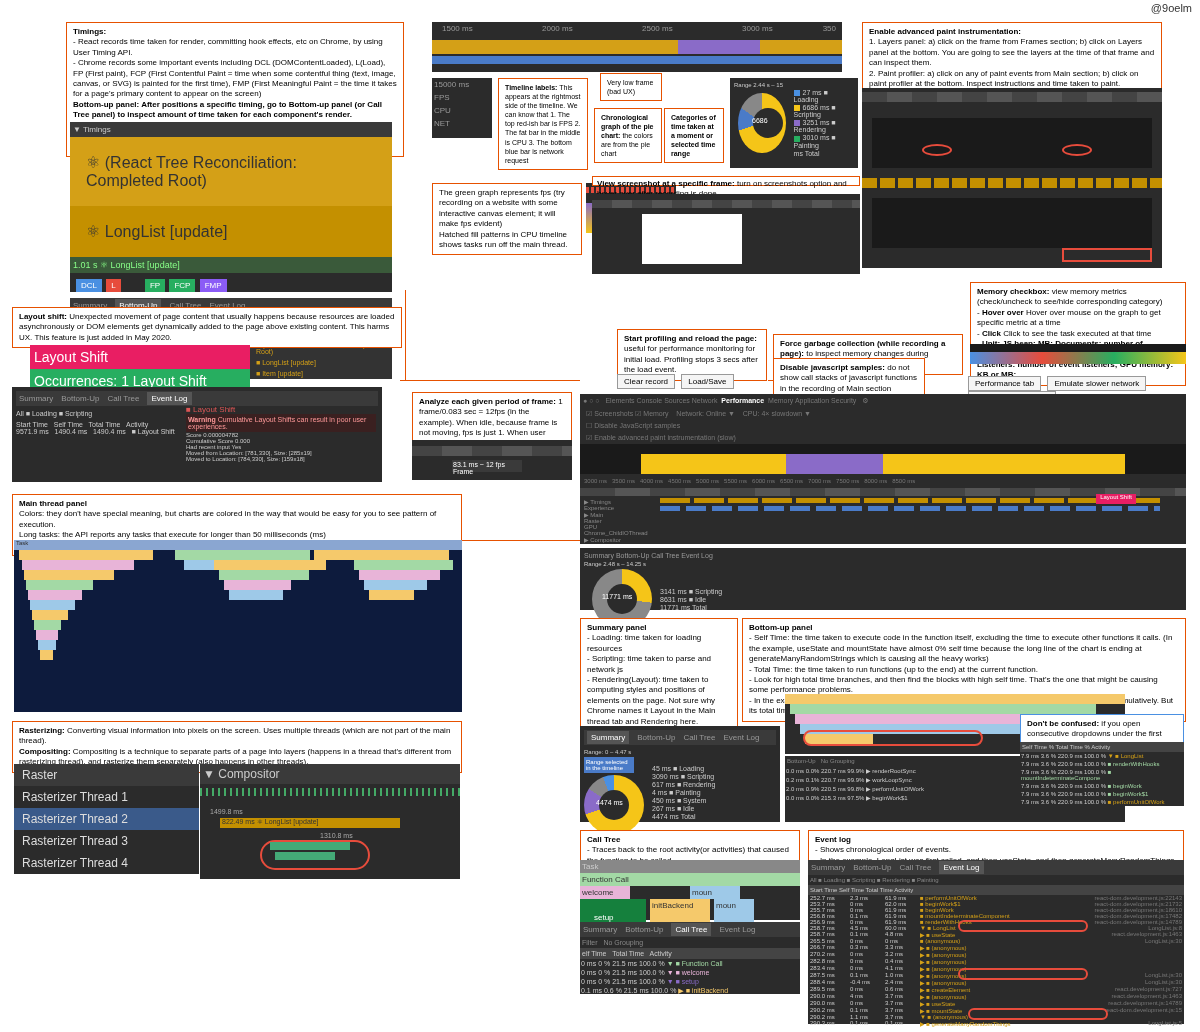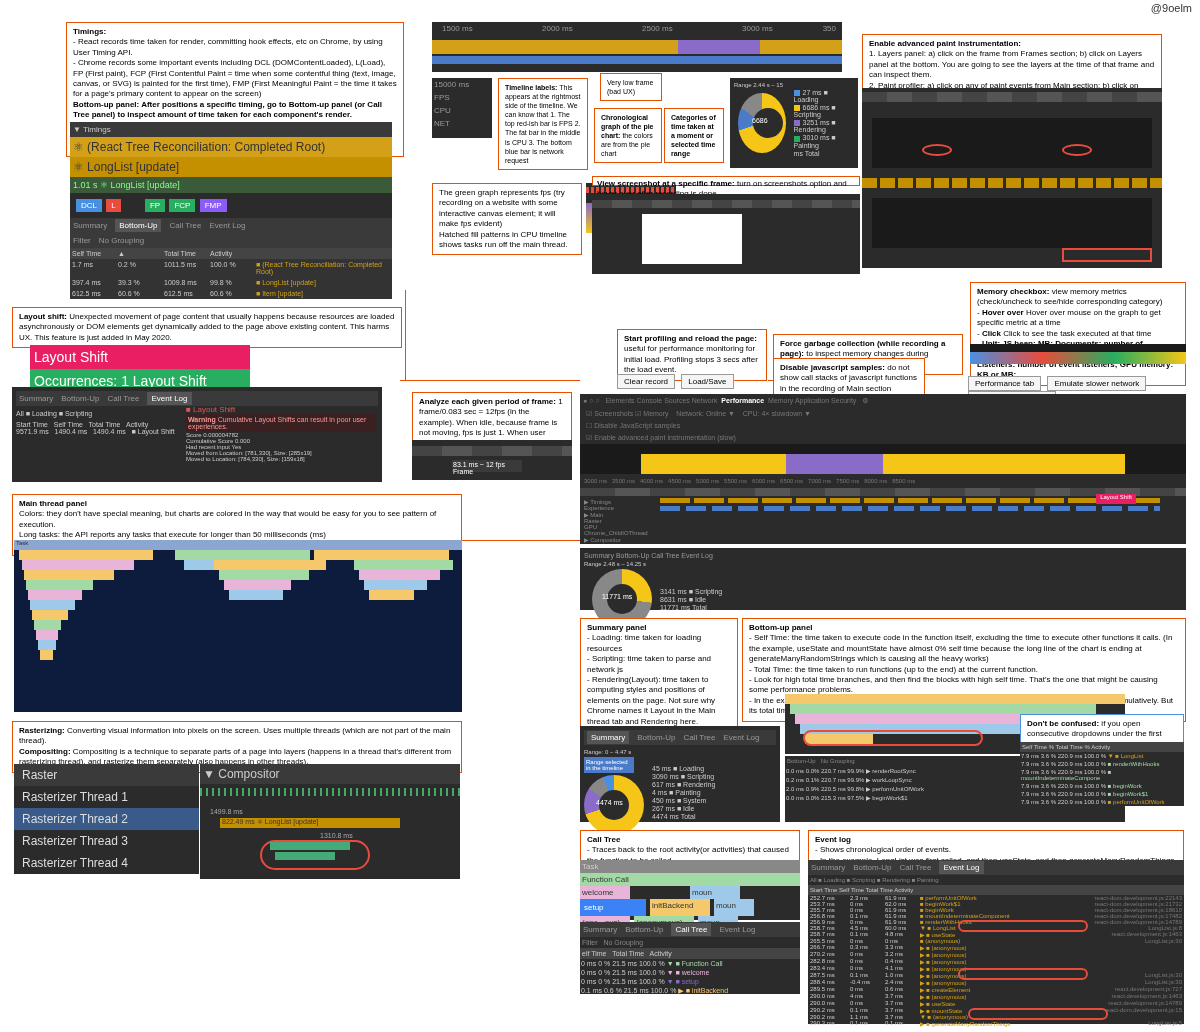--- a/index.html
+++ b/index.html
@@ -2,21 +2,21 @@
 <html><head>
 <meta charset="utf-8">
 <style>
 *{box-sizing:border-box;margin:0;padding:0}
 body{background:#fff;font-family:Arial,sans-serif;font-size:8px;width:1200px;height:1032px;position:relative;overflow:hidden}
 .handle{position:absolute;top:2px;right:8px;font-size:11px;color:#333}
 .box{position:absolute;border:1px solid #e65100;background:#fff;padding:4px 6px;font-size:8px;line-height:1.3}
 .box b{font-weight:bold}
 .dark2{background:#1a1a1a;color:#ccc}
 .panel{position:absolute;background:#2b2b2b;color:#ccc;font-size:8px}
-.react-tree{background:#d4a017;color:#333;padding:3px;font-size:12px}
+.react-tree{background:#d4a017;color:#333;padding:16px;font-size:16px}
 .badge{display:inline-block;padding:2px 5px;font-size:8px;color:#fff;margin-right:2px}
 .dcl{background:#4a90e2}.l{background:#e74c3c}.fp{background:#27ae60}.fcp{background:#27ae60}.fmp{background:#8b5cf6}
 .tab-row{background:#3a3a3a;padding:3px;font-size:8px}
 .tab-row span{margin-right:8px;color:#999}
 .tab-row .active{background:#555;padding:2px 4px;color:#fff}
 .data-row{background:#333;padding:2px;font-size:7px;display:flex}
 .data-row span{margin-right:6px;min-width:40px}
 .layout-shift{background:#e91e63;color:#fff;padding:4px;font-size:14px}
 .occur{background:#27ae60;color:#fff;padding:4px;font-size:14px}
 .thread-list{background:#2b2b2b;color:#ddd;font-size:12px}
@@ -246,21 +246,21 @@
 </div>
 
 <div class="box" style="top:329px;left:617px;width:150px">
 <b>Start profiling and reload the page:</b> <span>useful for performance monitoring for initial load. Profiling stops 3 secs after the load event.</span>
 </div>
 <div style="position:absolute;top:374px;left:617px">
 <span class="btn">Clear record</span>
 <span class="btn">Load/Save</span>
 </div>
 
-<div class="box" style="top:34px;left:862px;width:300px">
+<div class="box" style="top:22px;left:862px;width:300px">
 <b>Enable advanced paint instrumentation:</b><br>
 <span>1. Layers panel: a) click on the frame from Frames section; b) click on Layers panel at the bottom. You are going to see the layers at the time of that frame and can inspect them.</span><br>
 <span>2. Paint profiler: a) click on any of paint events from Main section; b) click on paint profiler at the bottom. Inspect instructions and time taken to paint.</span>
 </div>
 <div class="panel" style="top:88px;left:862px;width:300px;height:180px">
 <div style="position:absolute;top:4px;left:0;width:100%;height:10px;background:repeating-linear-gradient(90deg,#444 0,#444 25px,#555 25px,#555 50px)"></div>
 <div style="position:absolute;top:30px;left:10px;width:280px;height:50px;background:#1a1a1a"></div>
 <div class="red-circle" style="top:56px;left:60px;width:30px;height:12px"></div>
 <div class="red-circle" style="top:56px;left:200px;width:30px;height:12px"></div>
 <div style="position:absolute;top:90px;left:0;width:100%;height:10px;background:repeating-linear-gradient(90deg,#c49000 0,#c49000 15px,transparent 15px,transparent 18px)"></div>
@@ -401,21 +401,21 @@
 <span>- The root activity of 'initBackend' is 'Function Call'.</span>
 </div>
 <div class="panel" style="top:860px;left:580px;width:220px;height:60px;font-size:8px">
 <div style="background:#888;padding:2px">Task</div>
 <div style="background:#a3d9a5;color:#333;padding:2px">Function Call</div>
 <div style="display:flex">
 <div style="background:#e8b4d8;color:#333;padding:2px;width:50px">welcome</div>
 <div style="background:#9ec9e8;color:#333;padding:2px;width:50px;margin-left:60px">moun</div>
 </div>
 <div style="display:flex">
-<div style="background:#3b82f6;color:#fff;padding:4px;width:66px">setup</div>
+<div style="background:#15803d;color:#fff;padding:14px;width:66px">setup</div>
 <div style="background:#f5c96b;color:#333;padding:2px;width:60px;margin-left:4px">initBackend</div>
 <div style="background:#9ec9e8;color:#333;padding:2px;width:40px;margin-left:4px">moun</div>
 </div>
 <div style="display:flex">
 <div style="background:#e8b4d8;color:#333;padding:2px;width:50px">(ano...ous)</div>
 <div style="background:#a3d9a5;color:#333;padding:2px;width:60px;margin-left:4px">(anonymous)</div>
 <div style="background:#9ec9e8;color:#333;padding:2px;width:40px;margin-left:4px">moun</div>
 </div>
 </div>
 <div class="panel" style="top:922px;left:580px;width:220px;height:72px;font-size:7px">

